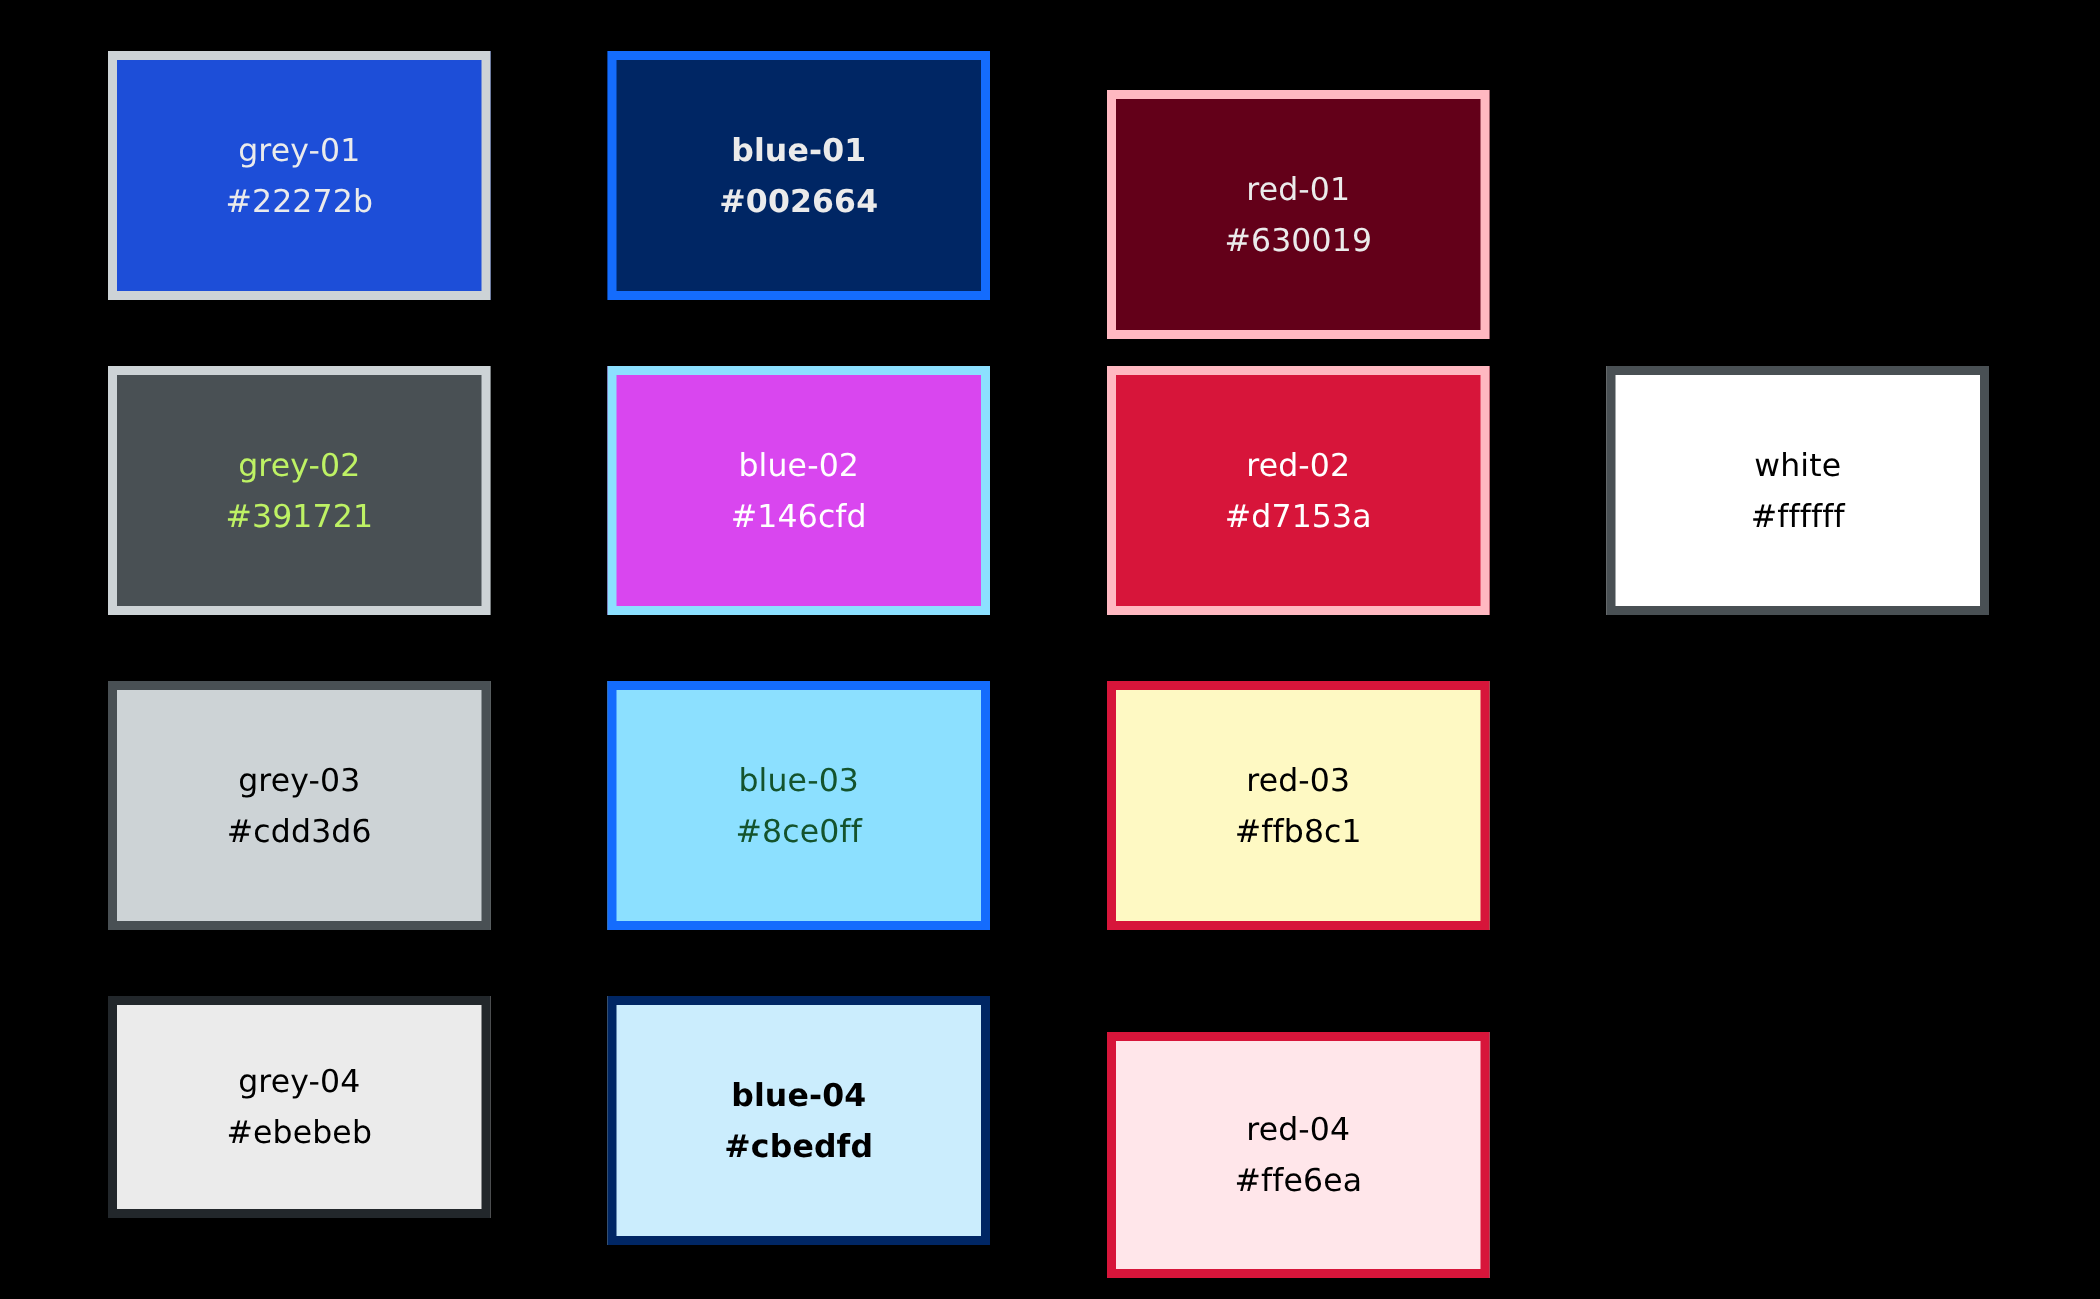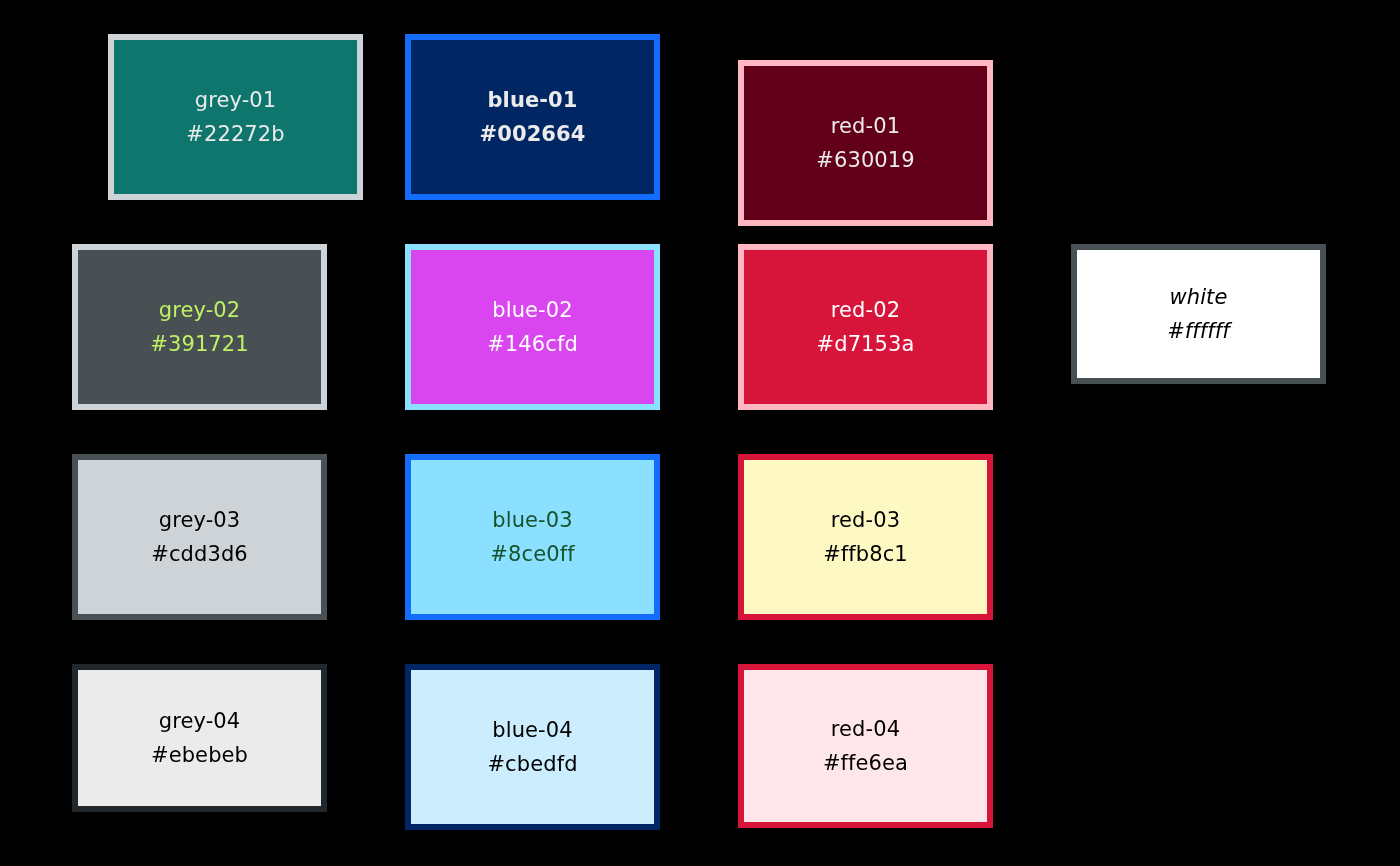--- a/index.html
+++ b/index.html
@@ -47,21 +47,21 @@
   }
   .cell-empty {
     background: transparent;
   }
 </style>
 </head>
 <body>
 
 <div id="palette-grid">
     <div class="swatch-cell" style="left: 72px; top: 34px; width: 255px; height: 166px;">
-      <div class="swatch" style="background: #0f766e; border-color: rgb(205, 211, 214); border-width: 6px; color: rgb(235, 235, 235); margin-left: 36px;">
+      <div class="swatch" style="background: #1d4ed8; border-color: rgb(205, 211, 214); border-width: 6px; color: rgb(235, 235, 235);">
         <div class="swatch-name">grey-01</div>
         <div class="swatch-hex">#22272b</div>
       </div>
     </div>
     <div class="swatch-cell" style="left: 405px; top: 34px; width: 255px; height: 166px; font-weight: bold;">
       <div class="swatch" style="background: rgb(0, 38, 100); border-color: rgb(20, 108, 253); border-width: 6px; color: rgb(235, 235, 235);">
         <div class="swatch-name">blue-01</div>
         <div class="swatch-hex">#002664</div>
       </div>
     </div>
@@ -83,21 +83,21 @@
         <div class="swatch-name">blue-02</div>
         <div class="swatch-hex">#146cfd</div>
       </div>
     </div>
     <div class="swatch-cell" style="left: 738px; top: 244px; width: 255px; height: 166px;">
       <div class="swatch" style="background: rgb(215, 21, 58); border-color: rgb(255, 184, 193); border-width: 6px; color: rgb(255, 255, 255);">
         <div class="swatch-name">red-02</div>
         <div class="swatch-hex">#d7153a</div>
       </div>
     </div>
-    <div class="swatch-cell" style="left: 1071px; top: 244px; width: 255px; height: 140px; font-style: italic;">
+    <div class="swatch-cell" style="left: 1071px; top: 244px; width: 255px; height: 166px;">
       <div class="swatch" style="background: rgb(255, 255, 255); border-color: rgb(73, 80, 84); border-width: 6px; color: rgb(0, 0, 0);">
         <div class="swatch-name">white</div>
         <div class="swatch-hex">#ffffff</div>
       </div>
     </div>
     <div class="swatch-cell" style="left: 72px; top: 454px; width: 255px; height: 166px;">
       <div class="swatch" style="background: rgb(205, 211, 214); border-color: rgb(73, 80, 84); border-width: 6px; color: rgb(0, 0, 0);">
         <div class="swatch-name">grey-03</div>
         <div class="swatch-hex">#cdd3d6</div>
       </div>
@@ -114,26 +114,26 @@
         <div class="swatch-hex">#ffb8c1</div>
       </div>
     </div>
     <div class="swatch-cell cell-empty" style="left: 1071px; top: 454px; width: 255px; height: 166px;"></div>
     <div class="swatch-cell" style="left: 72px; top: 664px; width: 255px; height: 148px;">
       <div class="swatch" style="background: rgb(235, 235, 235); border-color: rgb(34, 39, 43); border-width: 6px; color: rgb(0, 0, 0);">
         <div class="swatch-name">grey-04</div>
         <div class="swatch-hex">#ebebeb</div>
       </div>
     </div>
-    <div class="swatch-cell" style="left: 405px; top: 664px; width: 255px; height: 166px;">
+    <div class="swatch-cell" style="left: 405px; top: 664px; width: 255px; height: 166px; font-weight: bold;">
       <div class="swatch" style="background: rgb(203, 237, 253); border-color: rgb(0, 38, 100); border-width: 6px; color: rgb(0, 0, 0);">
         <div class="swatch-name">blue-04</div>
         <div class="swatch-hex">#cbedfd</div>
       </div>
     </div>
-    <div class="swatch-cell" style="left: 738px; top: 664px; width: 255px; height: 164px;">
+    <div class="swatch-cell" style="left: 738px; top: 688px; width: 255px; height: 164px;">
       <div class="swatch" style="background: rgb(255, 230, 234); border-color: rgb(215, 21, 58); border-width: 6px; color: rgb(0, 0, 0);">
         <div class="swatch-name">red-04</div>
         <div class="swatch-hex">#ffe6ea</div>
       </div>
     </div>
     <div class="swatch-cell cell-empty" style="left: 1071px; top: 664px; width: 255px; height: 166px;"></div>
   </div>
 
 </body></html>

